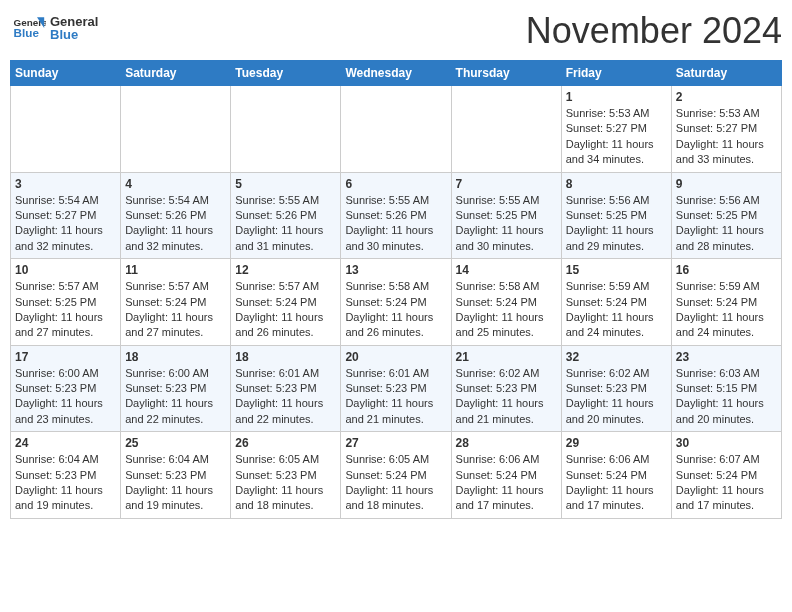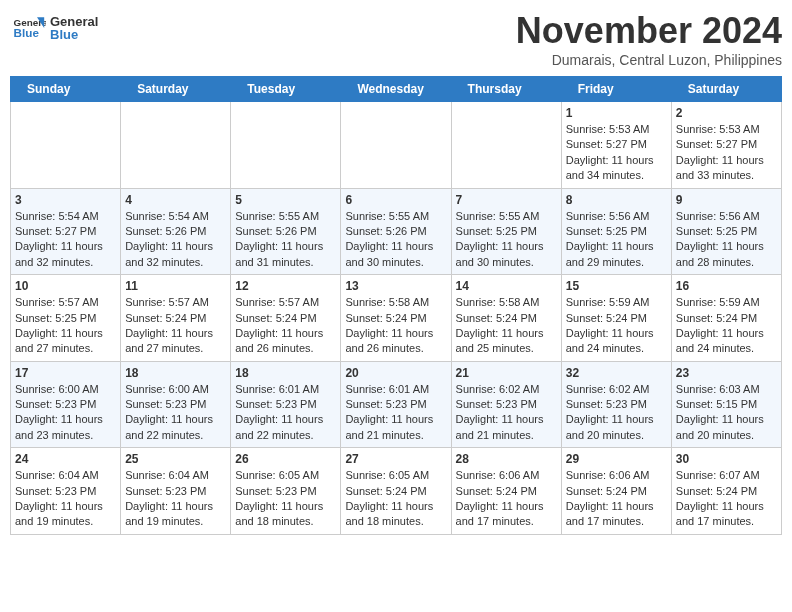--- a/index.html
+++ b/index.html
@@ -23,37 +23,37 @@
       font-weight: bold;
     }
     .logo-icon {
       width: 36px;
       height: 36px;
       margin-right: 4px;
     }
     .title-block { text-align: right; }
     .month-title {
       font-size: 36px;
-      font-weight: bold;
+      font-weight: normal;
       color: #333;
     }
     .location {
       font-size: 14px;
       color: #555;
     }
     table {
       width: 100%;
       border-collapse: collapse;
       table-layout: fixed;
     }
     th {
       background-color: #2e7bc4;
       color: #fff;
       font-size: 12px;
-      padding: 5px 16px;
+      padding: 5px 4px;
       text-align: left;
       font-weight: bold;
       border: 1px solid #2e7bc4;
     }
     td {
       border: 1px solid #ccc;
       vertical-align: top;
       padding: 4px 4px;
       font-size: 10px;
       color: #333;
@@ -89,21 +89,20 @@
       <text x="4" y="30" font-size="13" font-weight="bold" fill="#2e7bc4" font-family="Arial">Blue</text>
       <polygon points="30,8 38,8 38,20" fill="#2e7bc4"></polygon>
     </svg>
     <div>
       <div style="font-size:13px; font-weight:bold; color:#333;">General</div>
       <div style="font-size:13px; font-weight:bold; color:#2e7bc4; margin-top:-2px;">Blue</div>
     </div>
   </div>
   <div class="title-block">
     <div class="month-title">November 2024</div>
-    <div class="location">Dumarais, Central Luzon, Philippines</div>
   </div>
 </div>
 
 <table>
   <thead>
     <tr>
     <th>Sunday</th>
         <th>Saturday</th>
         <th>Tuesday</th>
         <th>Wednesday</th>

